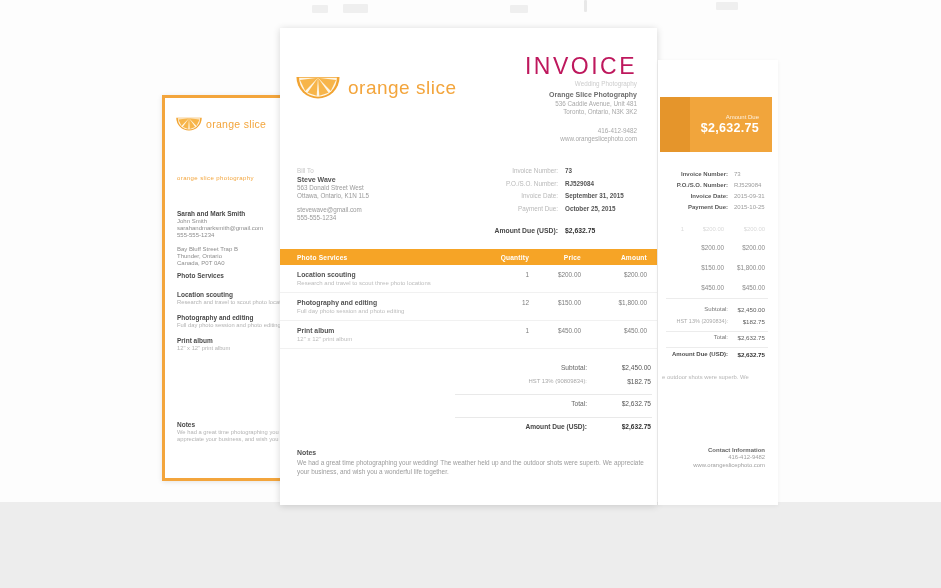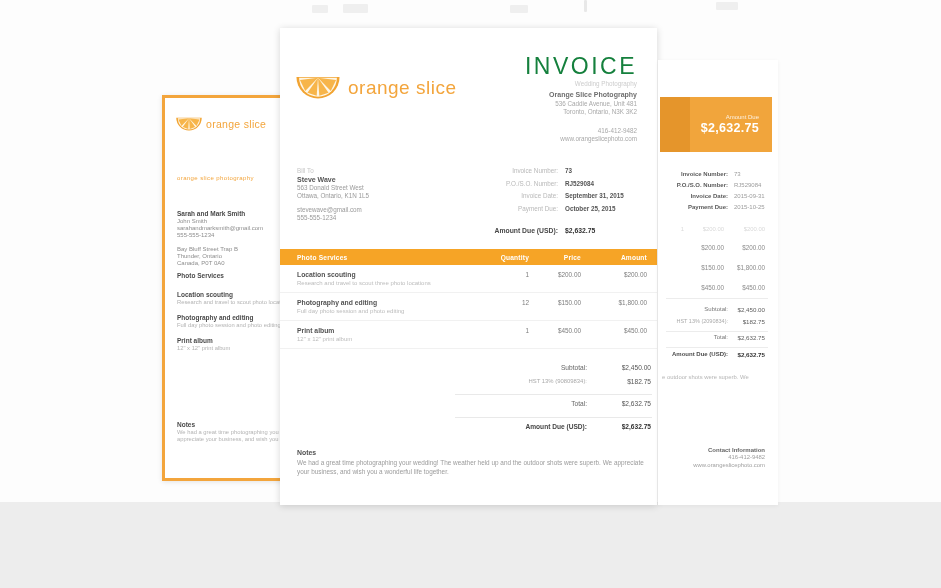--- a/index.html
+++ b/index.html
@@ -20,21 +20,21 @@
   .lp-logo-text{font-size:10.5px;color:var(--accent,#F2A94D);letter-spacing:.3px;}
   .lp-tagline{left:12px;top:77px;width:108px;font-size:6px;color:var(--accent,#F2A749);letter-spacing:.4px;}
   .lp-line{font-size:6px;color:#8d8d8d;line-height:7.2px;}
   .lp-bold{font-size:6.5px;color:#4a4a4a;font-weight:bold;line-height:8px;}
   .lp-desc{font-size:5.8px;color:#b3b3b3;line-height:7px;}
 
   
   .main-page{left:280px;top:28px;width:377px;height:477px;z-index:2;box-shadow:0 1px 7px rgba(0,0,0,0.16);}
   .mp-logo{left:16px;top:48px;display:flex;align-items:center;gap:8px;}
   .mp-logo-text{font-size:19px;color:var(--accent,#F0A443);letter-spacing:.5px;}
-  .mp-title{right:20px;top:25px;font-size:23px;color:#15803d;letter-spacing:2.5px;font-weight:400;}
+  .mp-title{right:20px;top:25px;font-size:23px;color:#be185d;letter-spacing:2.5px;font-weight:400;}
   .mp-subtitle{right:20px;top:52px;font-size:6.3px;color:#cccccc;}
   .mp-company{right:20px;top:63px;text-align:right;}
   .mp-company .co{font-size:7px;font-weight:bold;color:#6e6e6e;line-height:8.5px;}
   .mp-company .ln{font-size:6.3px;color:#a8a8a8;line-height:8px;}
   .mp-company .gap{height:11px;}
   .mp-billto{left:17px;top:138px;}
   .lbl-lite{font-size:6.3px;color:#c6c6c6;line-height:9px;}
   .bt-name{font-size:7px;font-weight:bold;color:#555;line-height:9px;}
   .bt-ln{font-size:6.3px;color:#9a9a9a;line-height:8px;}
   .mp-meta{left:160px;top:139px;}

